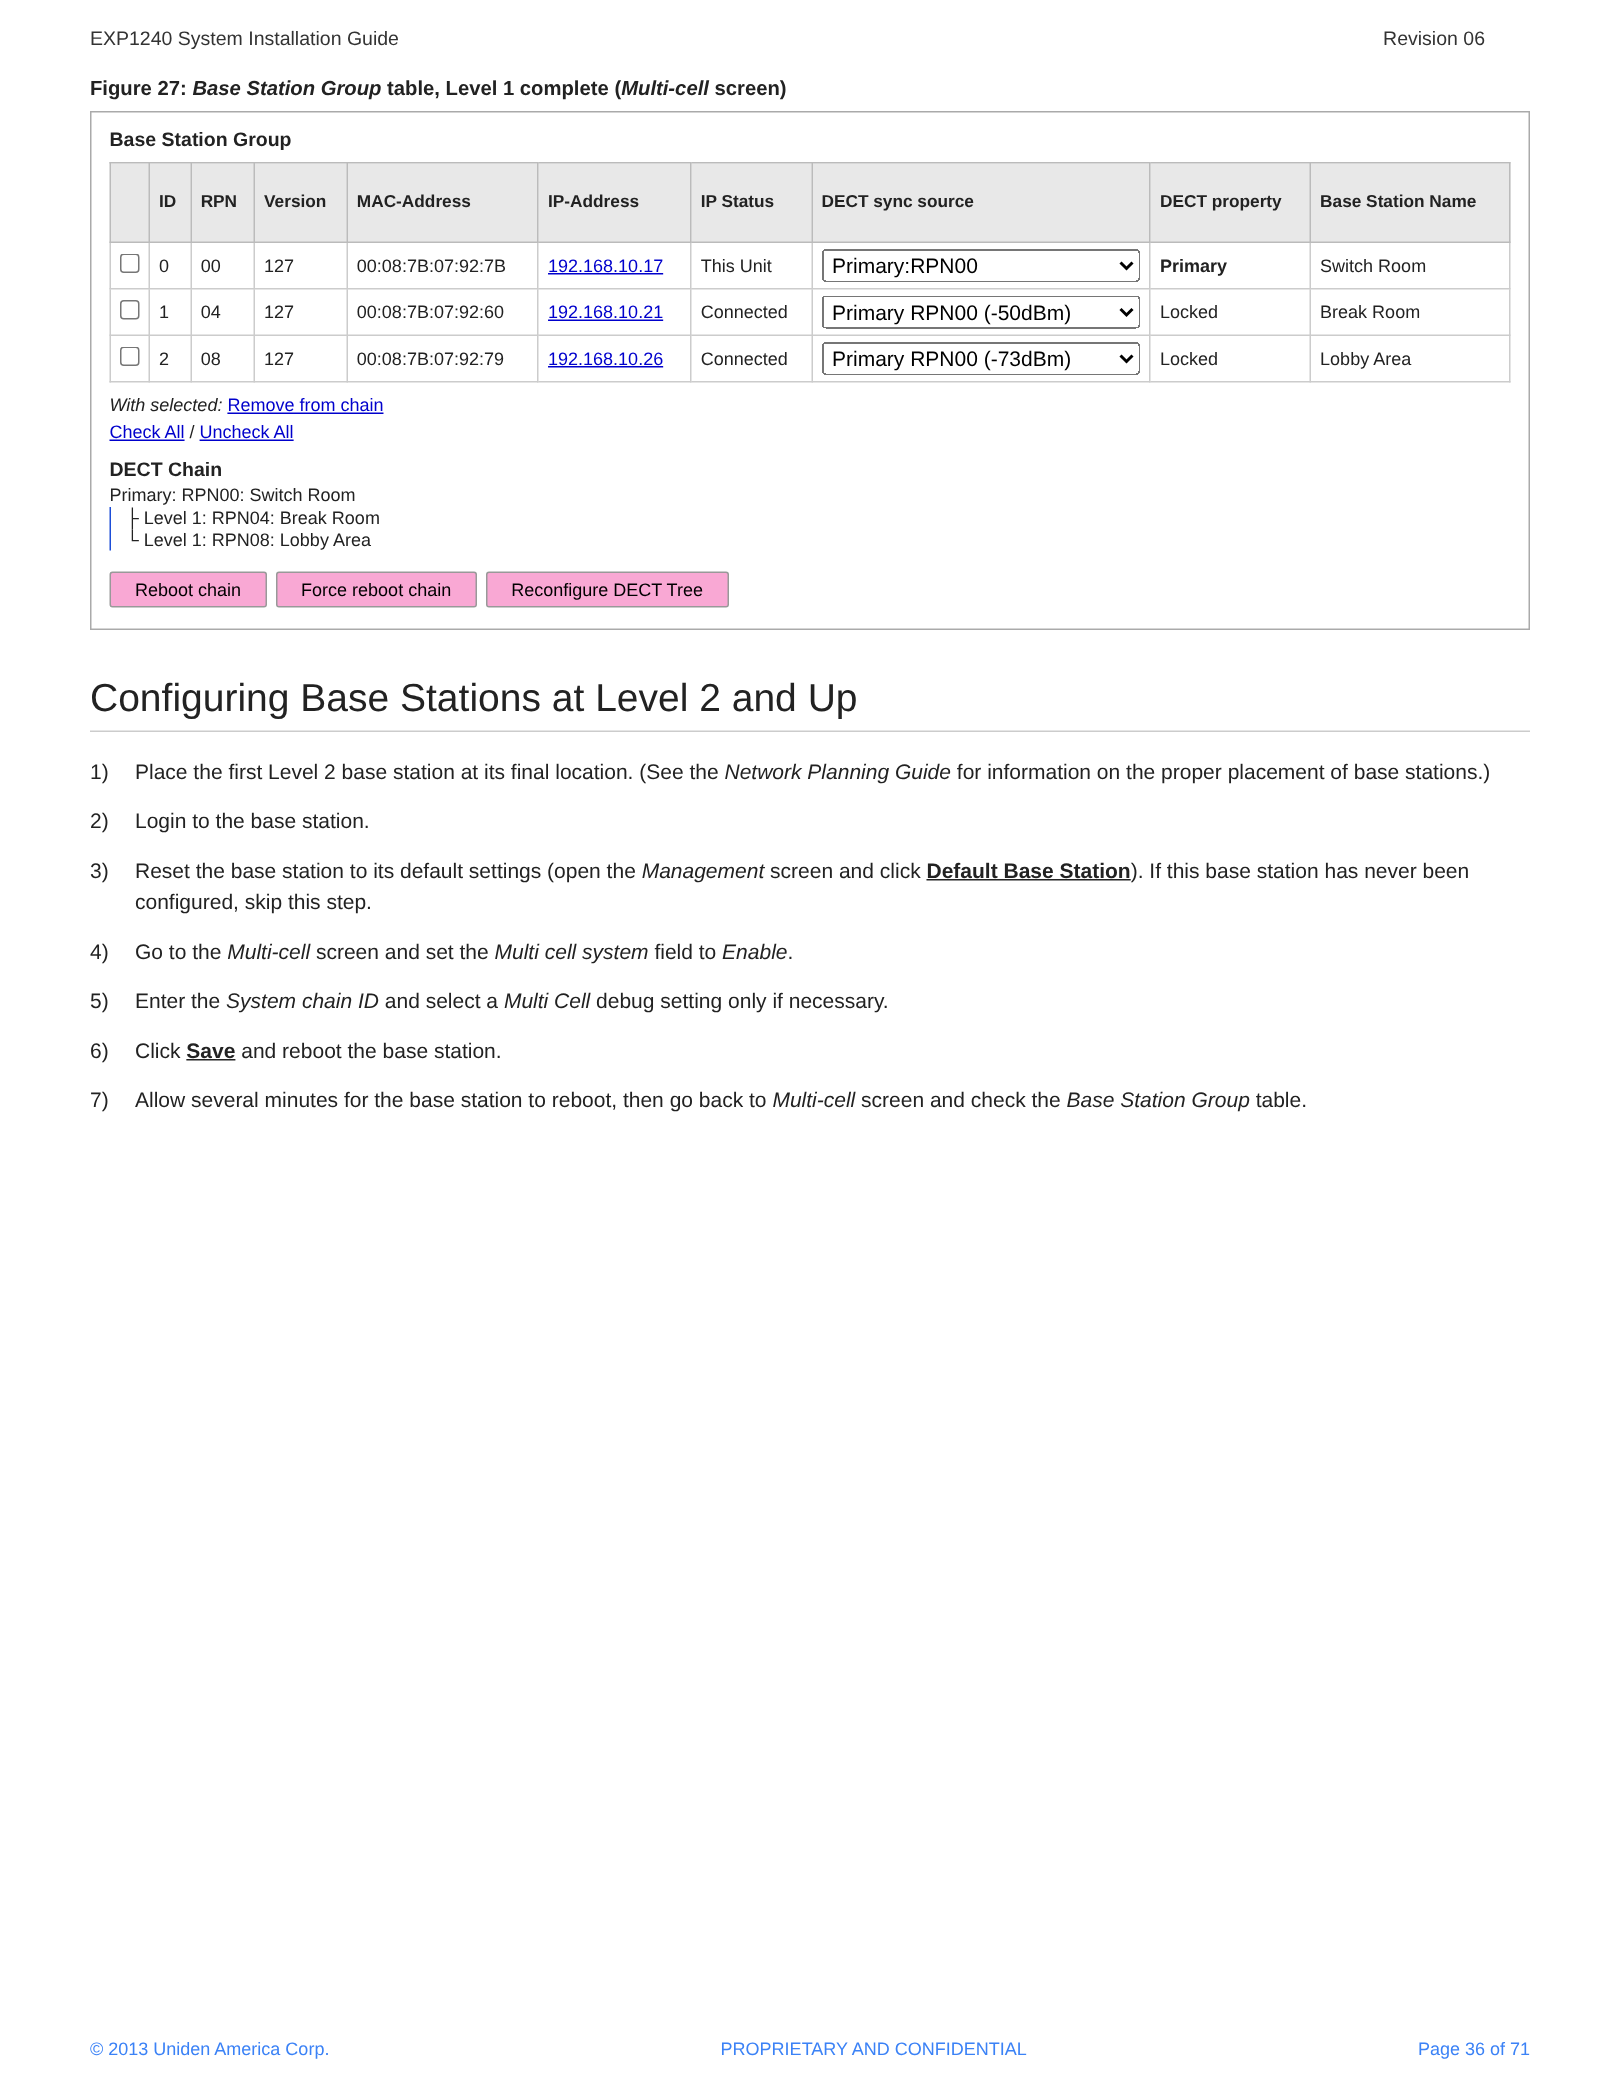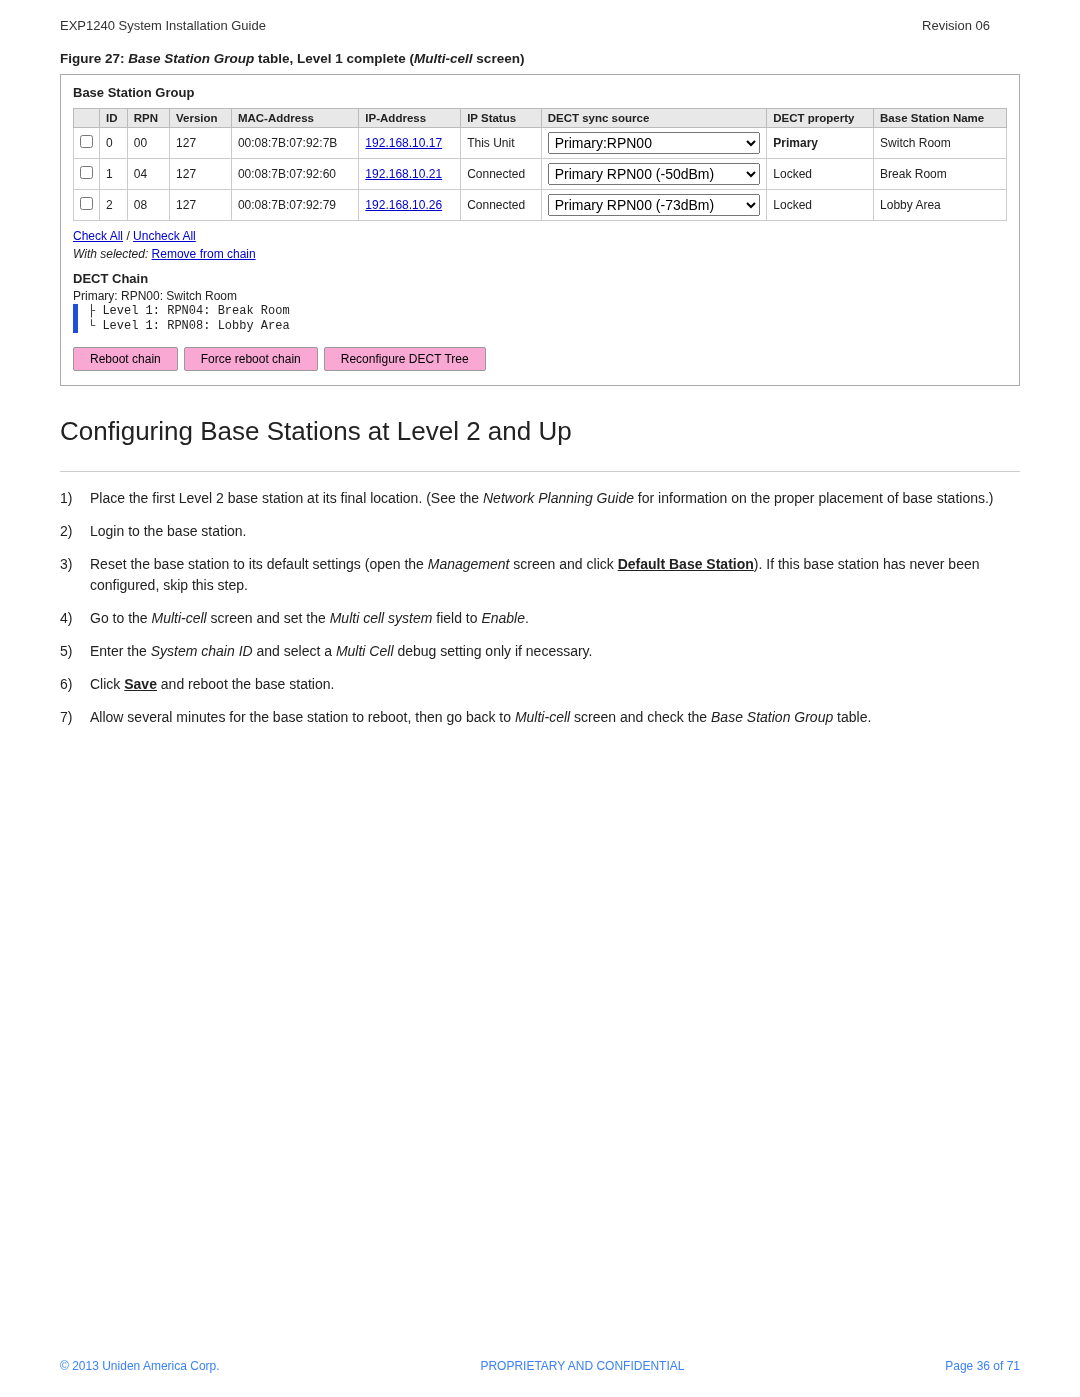--- a/index.html
+++ b/index.html
@@ -48,21 +48,21 @@
     .bsg-table {
       width: 100%;
       border-collapse: collapse;
       font-size: 12px;
       margin-bottom: 8px;
     }
 
     .bsg-table th {
       background: #e8e8e8;
       border: 1px solid #bbb;
-      padding: 3px 6px;
+      padding: 20px 6px;
       text-align: left;
       font-weight: bold;
       vertical-align: bottom;
       font-size: 11.5px;
     }
 
     .bsg-table td {
       border: 1px solid #ccc;
       padding: 4px 6px;
       vertical-align: middle;
@@ -128,21 +128,21 @@
       cursor: pointer;
       border-radius: 2px;
     }
 
     .section-heading {
       font-size: 26px;
       font-weight: normal;
       margin-bottom: 16px;
       color: #222;
       border-bottom: 1px solid #ccc;
-      padding-bottom: 24px;
+      padding-bottom: 6px;
     }
 
     .numbered-list {
       list-style: none;
       padding: 0;
       margin: 0;
     }
 
     .numbered-list li {
       display: flex;
@@ -180,22 +180,21 @@
       right: 0;
       display: flex;
       justify-content: space-between;
       padding: 0 60px;
       font-size: 12px;
       color: #3b82f6;
     }
 
     .chain-indent {
       padding-left: 10px;
-      border-left: 5px solid #1d4ed8;
-      font-family: Liberation Mono, monospace;
+      border-left: 1px solid #1d4ed8;
     }
   </style>
 </head>
 <body>
 
 <div class="page-header">
   <span>EXP1240 System Installation Guide</span>
   <span>Revision 06</span>
 </div>
 
@@ -257,28 +256,28 @@
             <td><a class="ip-link" href="#">192.168.10.26</a></td>
             <td>Connected</td>
             <td><select><option>Primary RPN00 (-73dBm)</option></select></td>
             <td>Locked</td>
             <td>Lobby Area</td>
           </tr>
         </tbody>
     </table>
 
     <div class="link-row">
+      <em><span>With selected:</span></em>
+      <span> </span>
+      <a>Remove from chain</a>
+    </div>
+    <div class="link-row">
       <a>Check All</a>
       <span> / </span>
       <a>Uncheck All</a>
-    </div>
-    <div class="link-row">
-      <em><span>With selected:</span></em>
-      <span> </span>
-      <a>Remove from chain</a>
     </div>
 
     <div class="dect-chain-section">
       <div class="dect-title">DECT Chain</div>
       <div class="chain-primary">
         <span>Primary: RPN00: Switch Room</span>
       </div>
       <div class="chain-indent">
         <div class="chain-line">
           <span>├ </span><span>Level 1: RPN04: Break Room</span>

